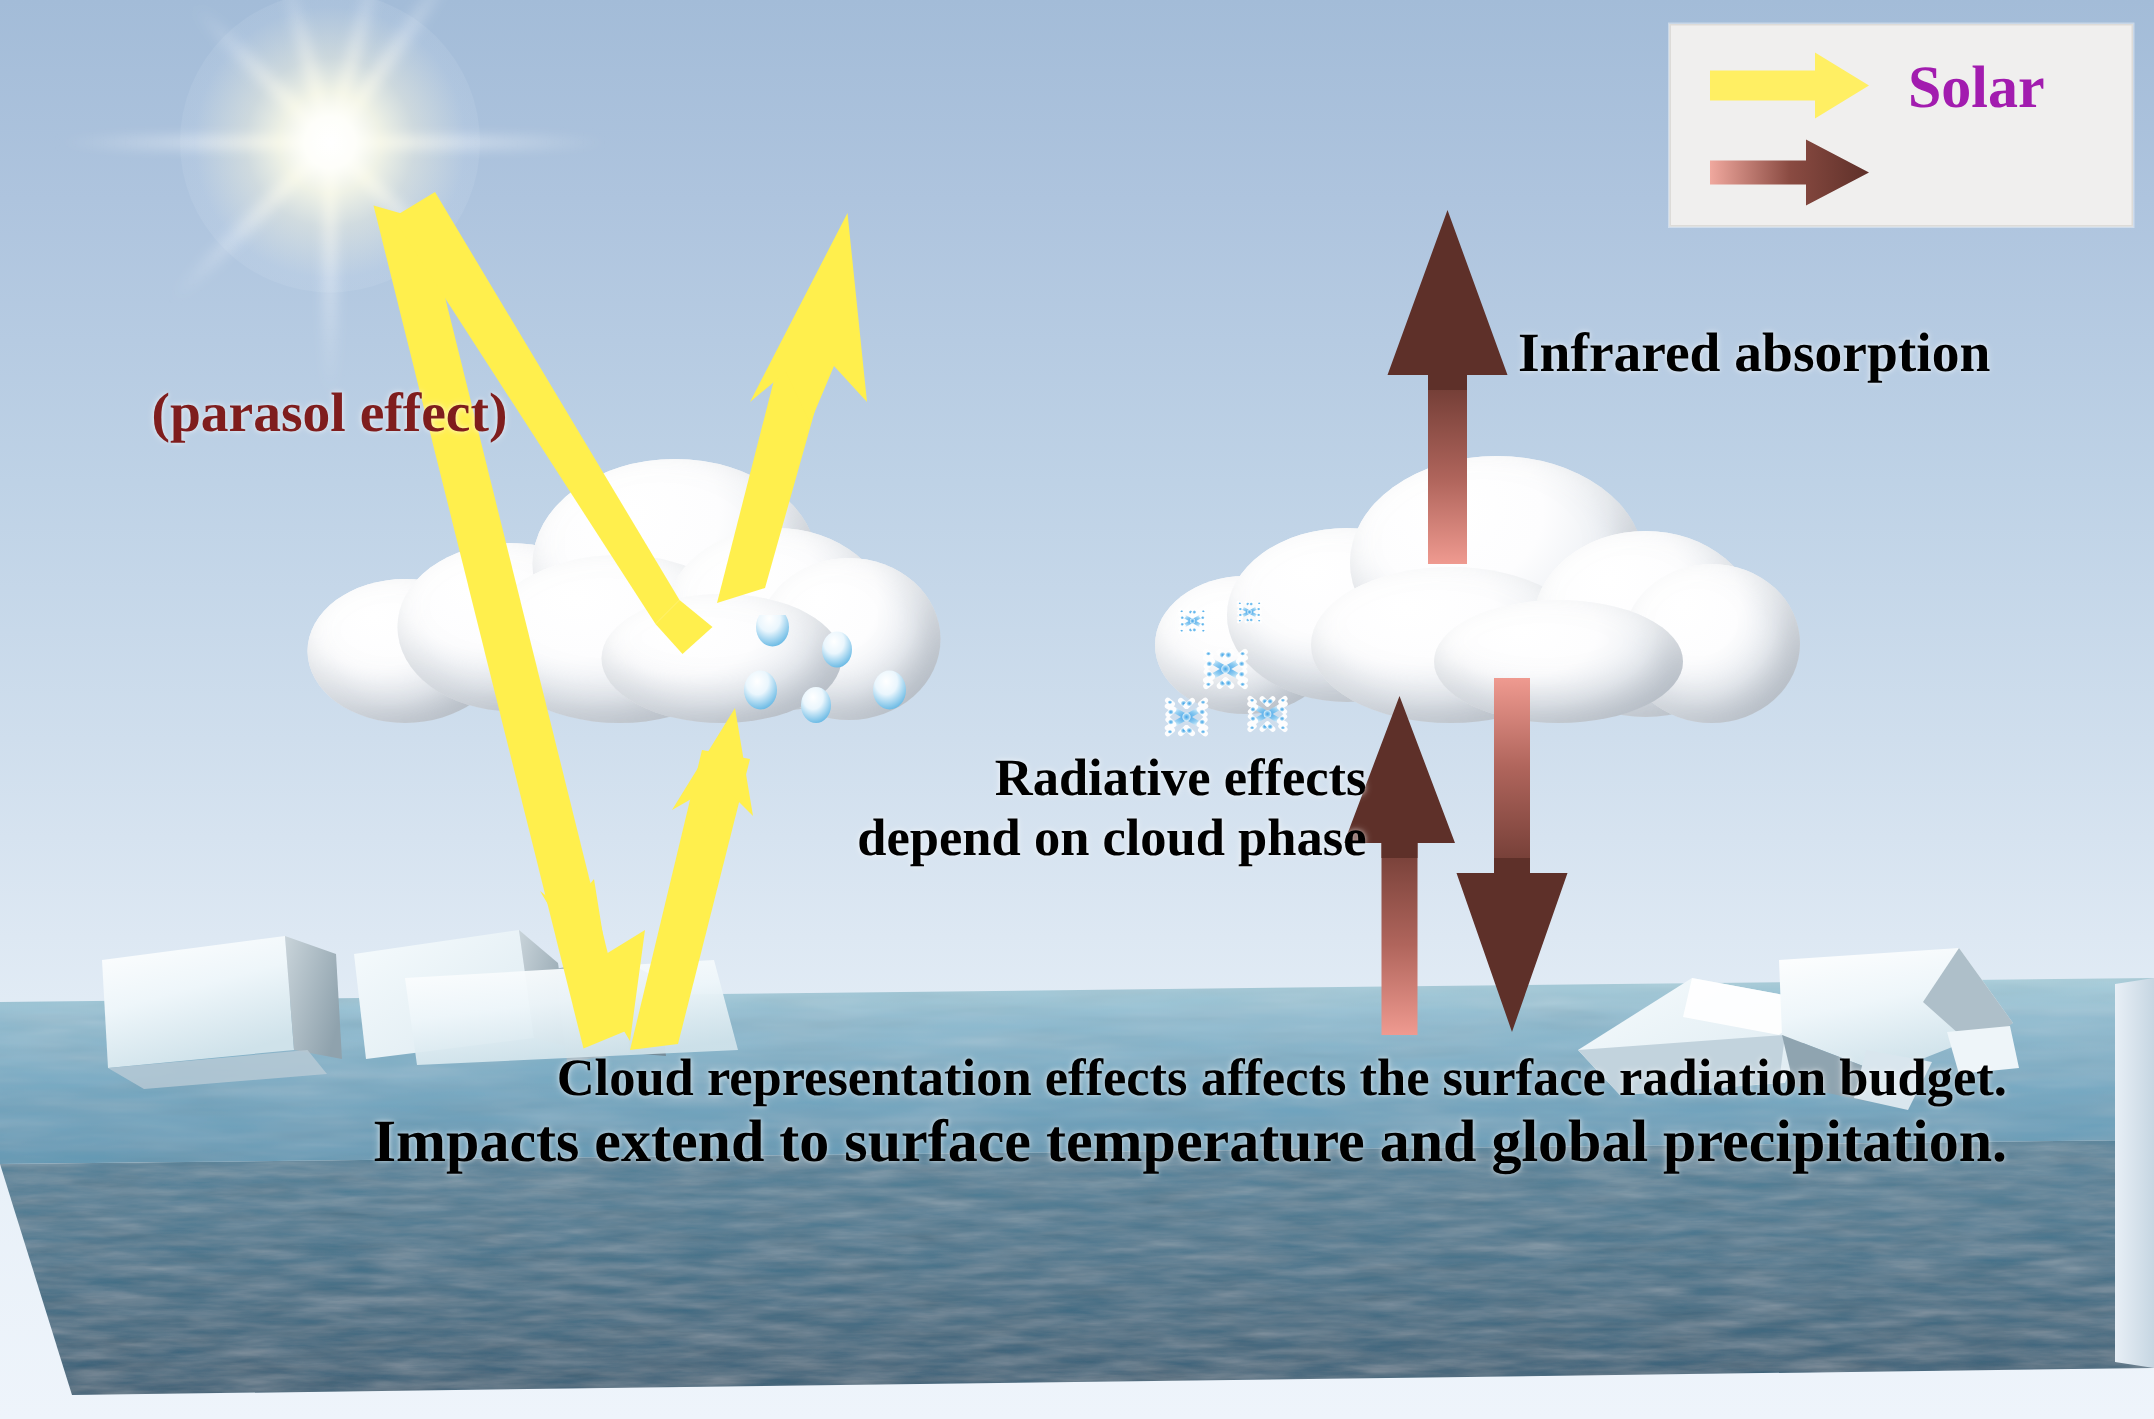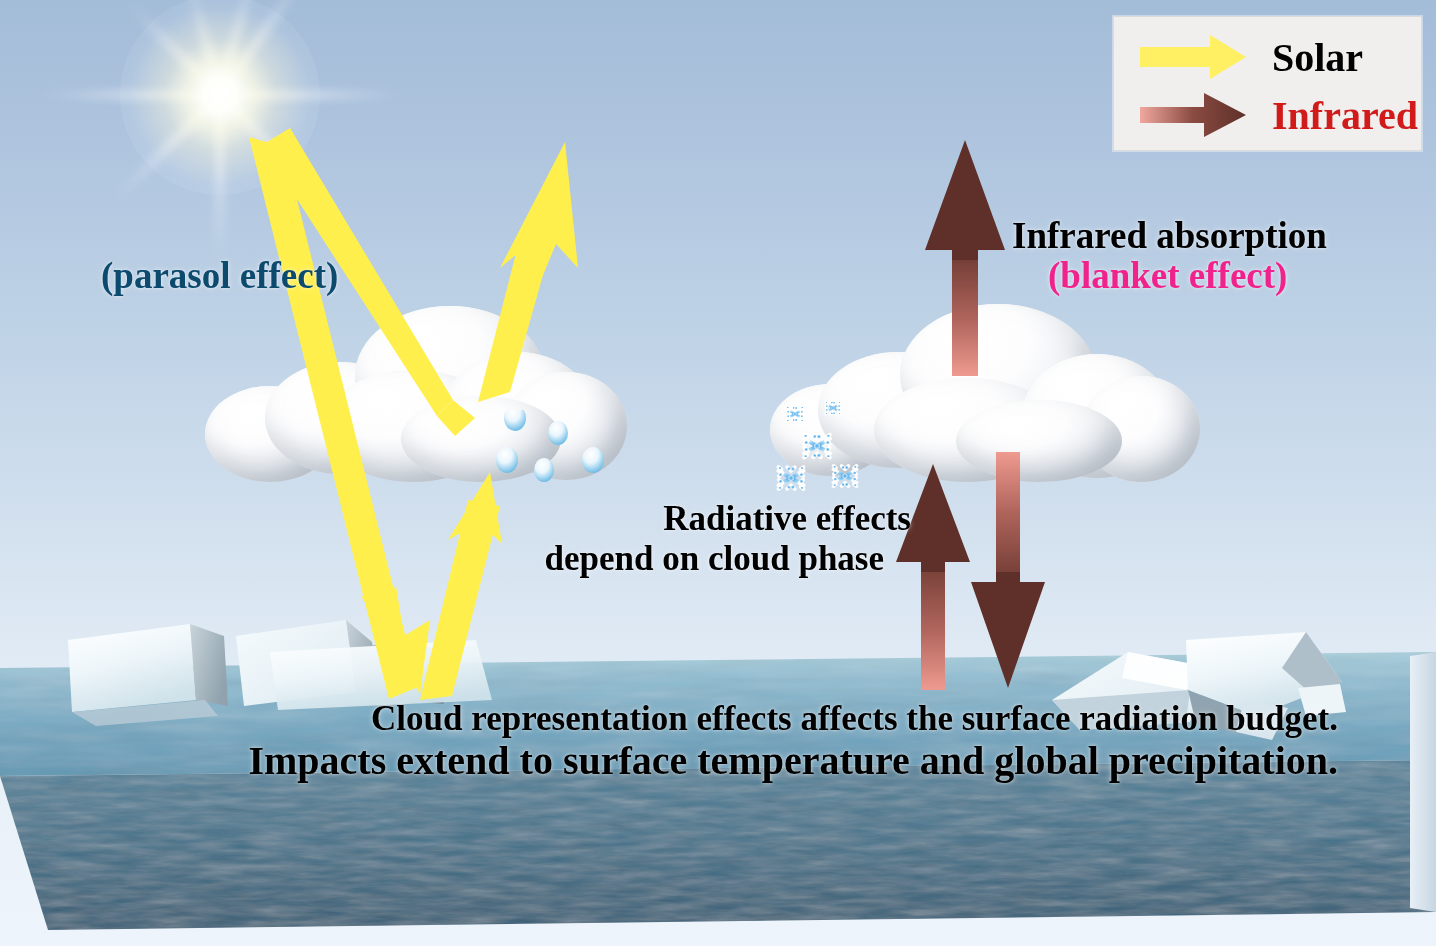--- a/index.html
+++ b/index.html
@@ -73,21 +73,21 @@
   }
   
   .lbl {
     position: absolute;
     font-weight: bold;
     color: #000000;
     line-height: 1.06;
     white-space: nowrap;
     text-shadow: 0 0 3px rgba(255,255,255,0.55), 0 0 6px rgba(255,255,255,0.4);
   }
-  .blue   { color: #0c4a6e; }
+  .blue   { color: #7f1d1d; }
   .pink   { color: #f0238c; }
   .center { text-align: right; }
   
   #legend {
     position: absolute;
     left: 1113px; top: 16px;
     width: 307px; height: 133px;
     background: #f0efee;
     border: 1px solid #dddbd8;
     box-shadow: 0 0 0 1px rgba(255,255,255,0.4);
@@ -95,21 +95,21 @@
   .legend-row {
     position: absolute;
     display: flex;
     align-items: center;
   }
   .legend-text {
     font-weight: bold;
     font-size: 40px;
     white-space: nowrap;
   }
-  .solar-txt { color: #000000; }
+  .solar-txt { color: #a21caf; }
   .ir-txt    { color: #d11a1a; }
 </style>
 </head>
 <body>
 
 <div id="scene">
 
   <div class="sky"></div>
 
   <div>
@@ -348,24 +348,23 @@
 
     <g>
       <rect x="996" y="452" width="24" height="148" fill="url(#gIRdown)"></rect>
       <polygon points="1008,688 1045,582 1020,582 1020,572 996,572 996,582 971,582" fill="#5e3029"></polygon>
     </g>
   </svg>
 
   <div class="lbl blue" style="left:101px; top:256px; font-size:37px;">(parasol effect)</div>
 
   <div class="lbl" style="left:1012px; top:216px; font-size:37px;">Infrared absorption</div>
-  <div class="lbl pink" style="left:1048px; top:256px; font-size:37px;">(blanket effect)</div>
 
   <div class="lbl center" style="left:475px; top:500px; width:436px; font-size:35px;">Radiative effects</div>
-  <div class="lbl center" style="left:448px; top:540px; width:436px; font-size:35px;">depend on cloud phase</div>
+  <div class="lbl center" style="left:475px; top:540px; width:436px; font-size:35px;">depend on cloud phase</div>
 
   <div class="lbl center" style="left:48px; top:700px; width:1290px; font-size:35px;">Cloud representation effects affects the surface radiation budget.</div>
   <div class="lbl center" style="left:48px; top:740px; width:1290px; font-size:40px;">Impacts extend to surface temperature and global precipitation.</div>
 
   <div id="legend">
     <div class="legend-row" style="left:24px; top:14px;">
       <svg width="110" height="52" viewBox="0 0 110 52">
         <polygon points="2,16 72,16 72,4 108,26 72,48 72,36 2,36" fill="#ffef63"></polygon>
       </svg>
       <span class="legend-text solar-txt" style="margin-left:24px;">Solar</span>
@@ -374,17 +373,16 @@
       <svg width="110" height="52" viewBox="0 0 110 52">
         <polygon points="2,18 66,18 66,4 108,26 66,48 66,34 2,34" fill="url(#gLegendIRb)"></polygon>
         <defs>
           <linearGradient id="gLegendIRb" x1="0" y1="0" x2="1" y2="0">
             <stop offset="0%" stop-color="#f0a89e"></stop>
             <stop offset="50%" stop-color="#8a4b42"></stop>
             <stop offset="100%" stop-color="#5e3029"></stop>
           </linearGradient>
         </defs>
       </svg>
-      <span class="legend-text ir-txt" style="margin-left:24px;">Infrared</span>
     </div>
   </div>
 
 </div>
 
 </body></html>

